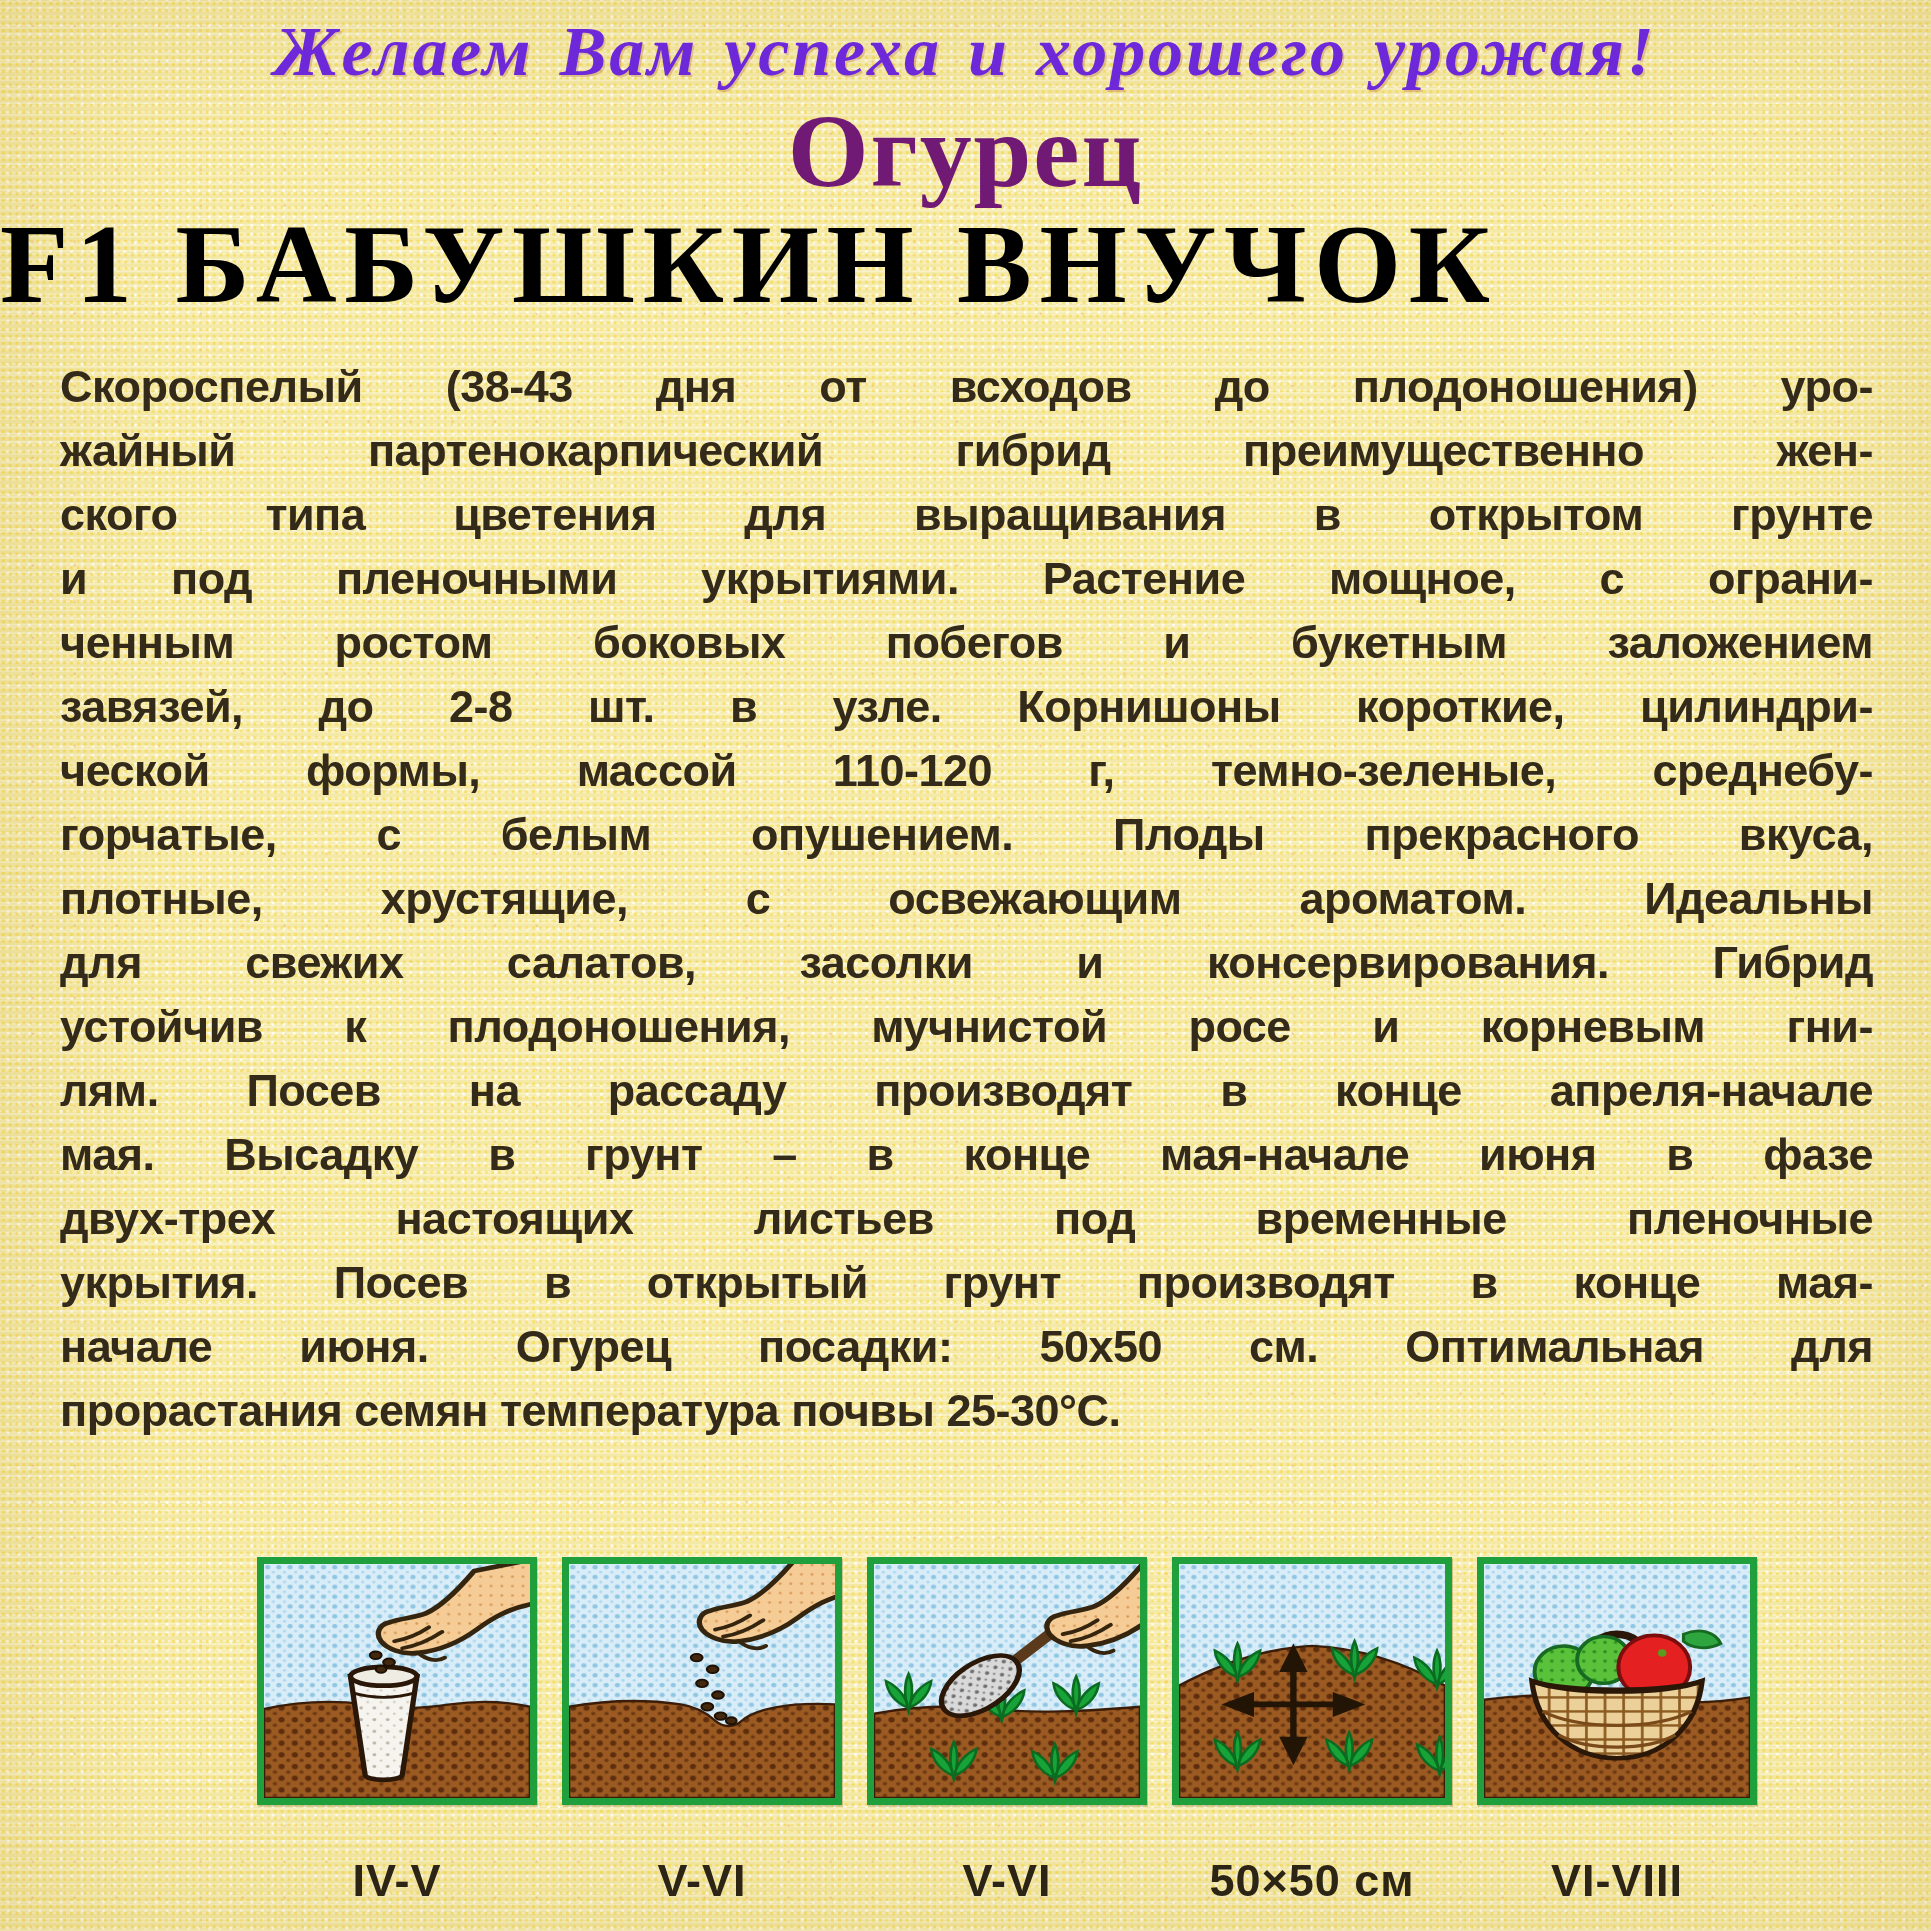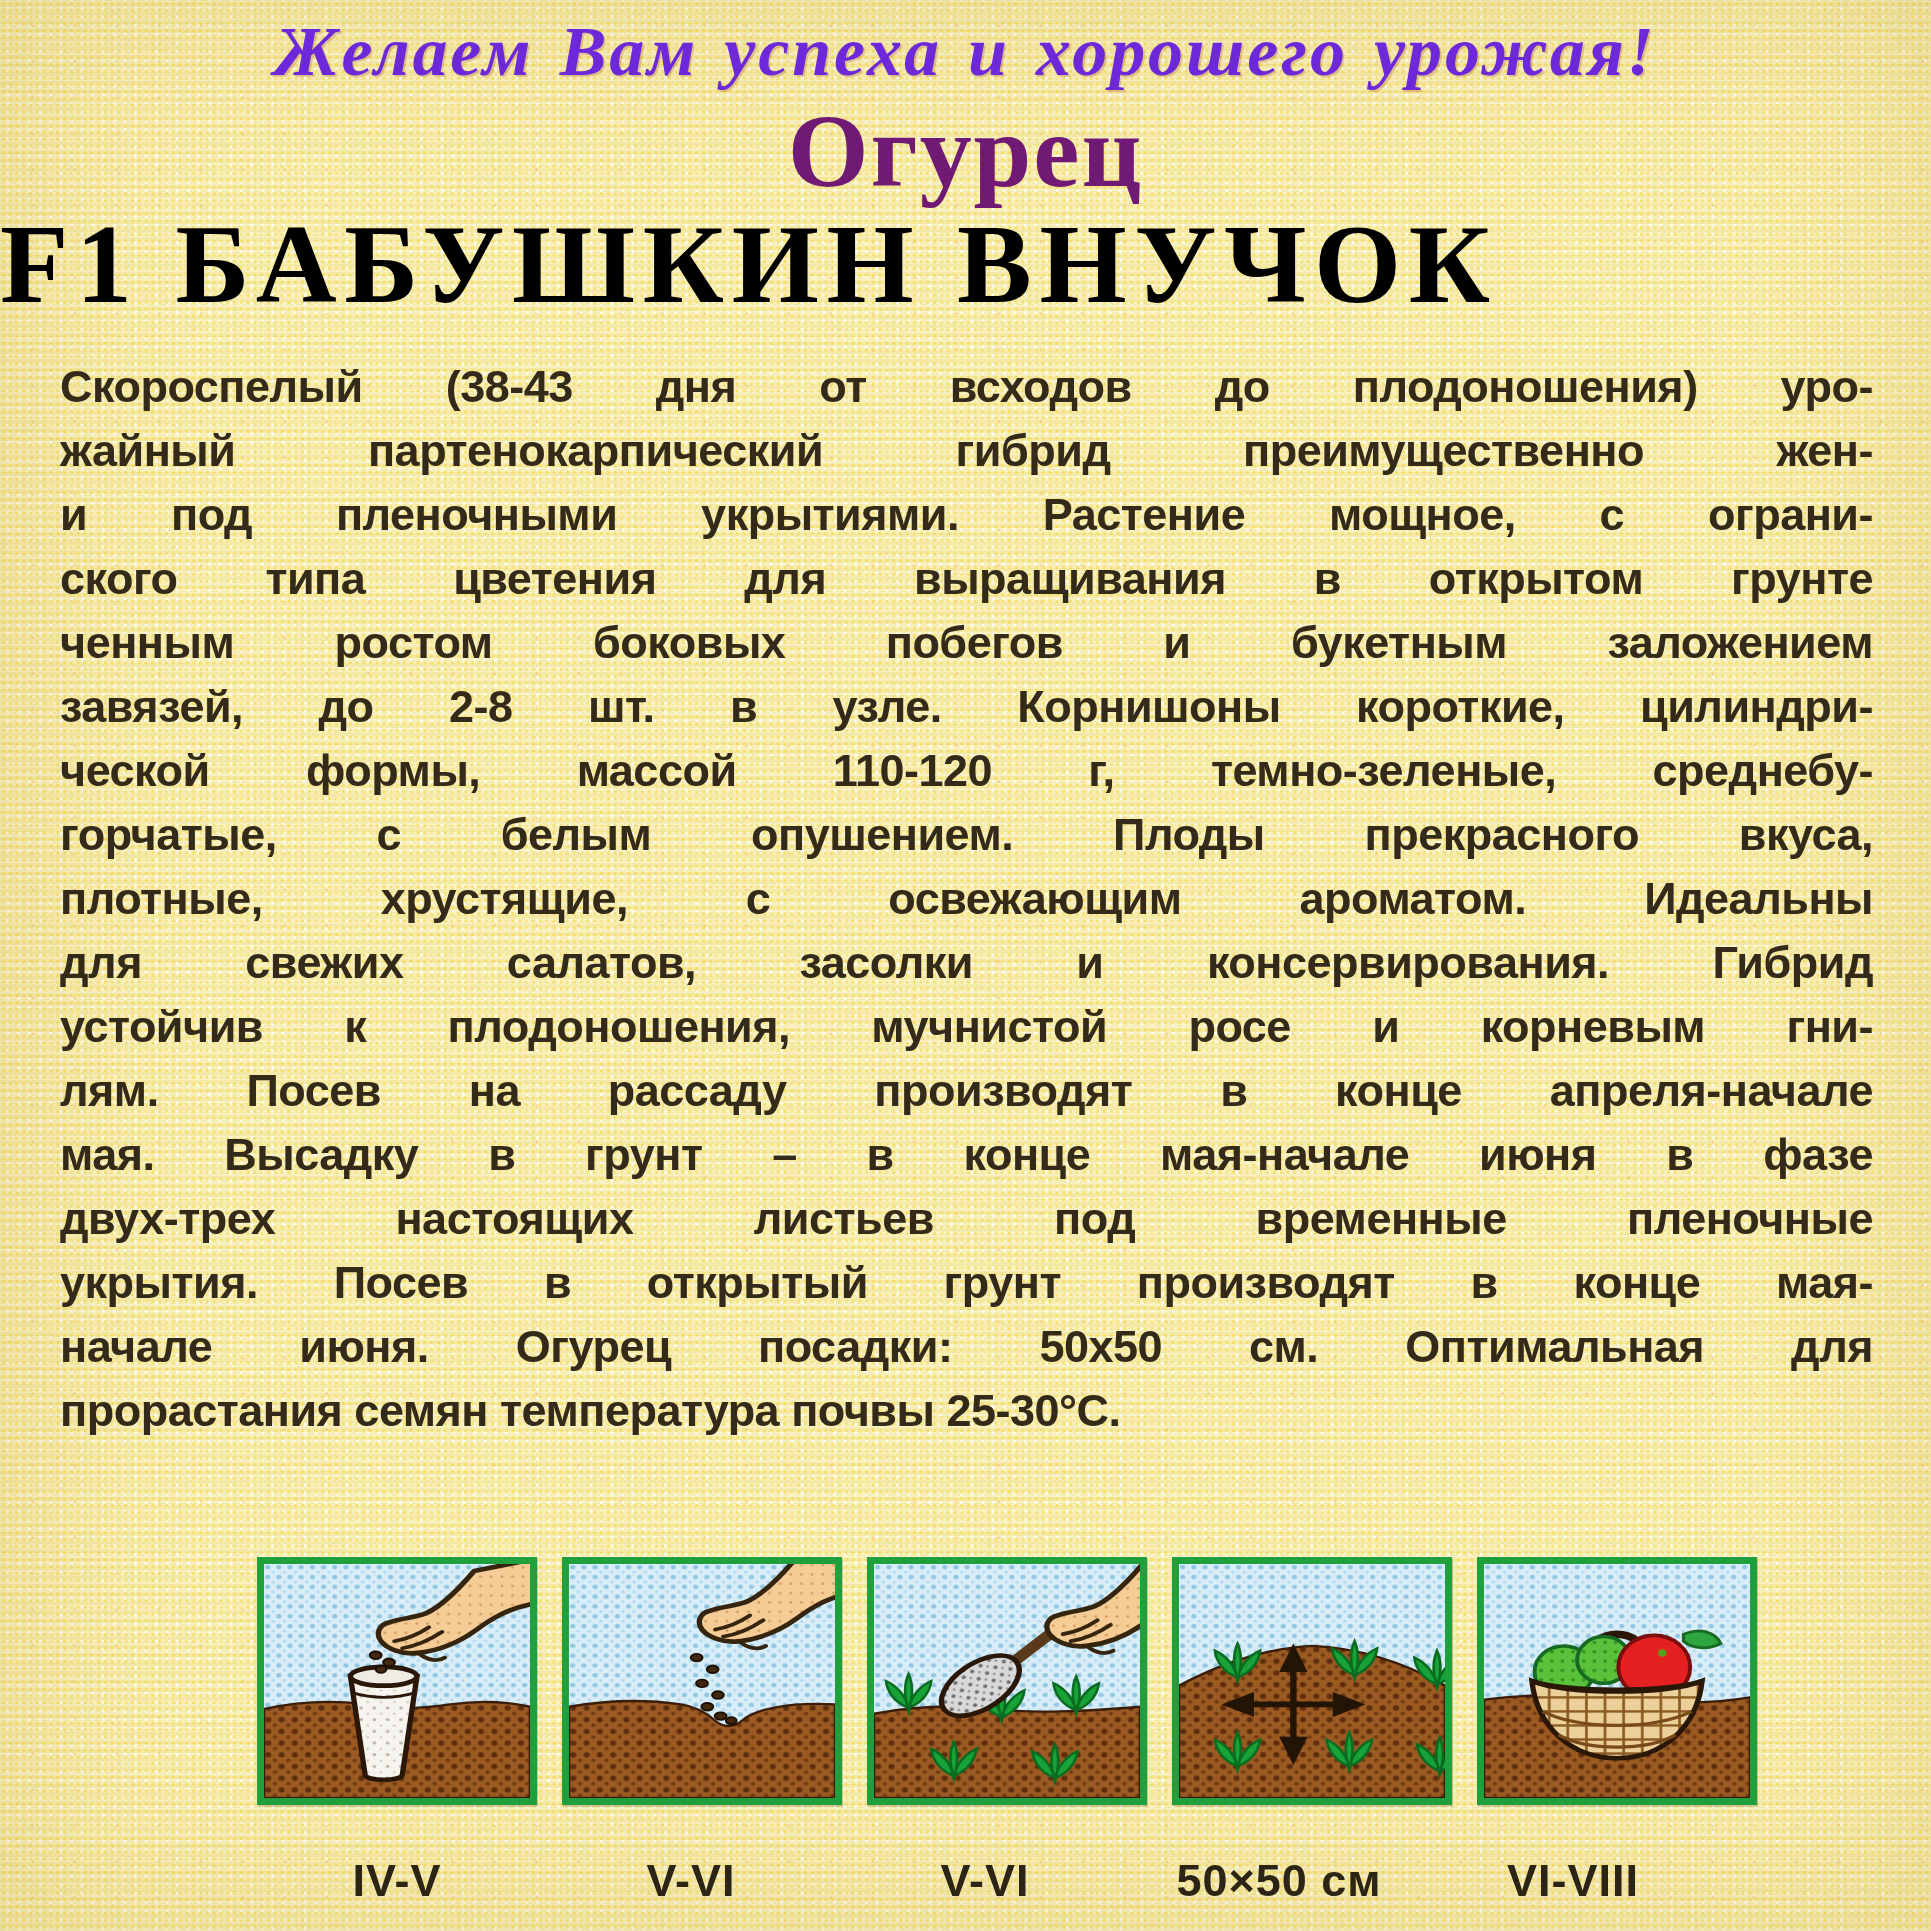--- a/index.html
+++ b/index.html
@@ -44,21 +44,21 @@
   .picto-row{
     display:flex;margin:114px 0 0 257px;gap:25px;
   }
   .picto-box{
     width:280px;height:248px;box-sizing:border-box;
     border:7.7px solid #1fa03c;background:#d9edf8;
     box-shadow:1px 1.9px 0 rgba(90,70,10,.25);
   }
   .picto-box svg{display:block;width:100%;height:100%;}
   .picto-labels{
-    display:flex;margin:50px 0 0 257px;gap:14px;
+    display:flex;margin:50px 0 0 257px;gap:25px;
   }
   .picto-label{
     width:280px;text-align:center;
     font-weight:700;font-size:45px;color:#2c2415;letter-spacing:1px;
   }
   .defs-holder{position:absolute;width:0;height:0;overflow:hidden;}
 </style>
 </head>
 <body>
 
@@ -108,22 +108,22 @@
   </defs>
 </svg>
 
 <div class="slogan">Желаем Вам успеха и хорошего урожая!</div>
 <div class="crop-title">Огурец</div>
 <div class="variety-title">F1 БАБУШКИН ВНУЧОК</div>
 
 <div class="desc">
   <div>Скороспелый (38-43 дня от всходов до плодоношения) уро-</div>
   <div>жайный партенокарпический гибрид преимущественно жен-</div>
+  <div>ского типа цветения для выращивания в открытом грунте</div>
   <div>и под пленочными укрытиями. Растение мощное, с ограни-</div>
-  <div>ского типа цветения для выращивания в открытом грунте</div>
   <div>ченным ростом боковых побегов и букетным заложением</div>
   <div>завязей, до 2-8 шт. в узле. Корнишоны короткие, цилиндри-</div>
   <div>ческой формы, массой 110-120 г, темно-зеленые, среднебу-</div>
   <div>горчатые, с белым опушением. Плоды прекрасного вкуса,</div>
   <div>плотные, хрустящие, с освежающим ароматом. Идеальны</div>
   <div>для свежих салатов, засолки и консервирования. Гибрид</div>
   <div>устойчив к плодоношения, мучнистой росе и корневым гни-</div>
   <div>лям. Посев на рассаду производят в конце апреля-начале</div>
   <div>мая. Высадку в грунт – в конце мая-начале июня в фазе</div>
   <div>двух-трех настоящих листьев под временные пленочные</div>

